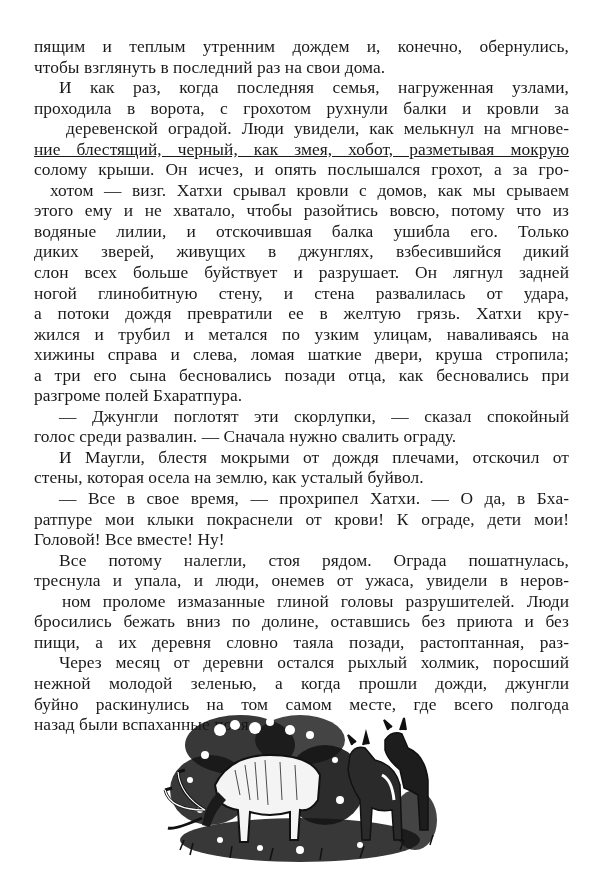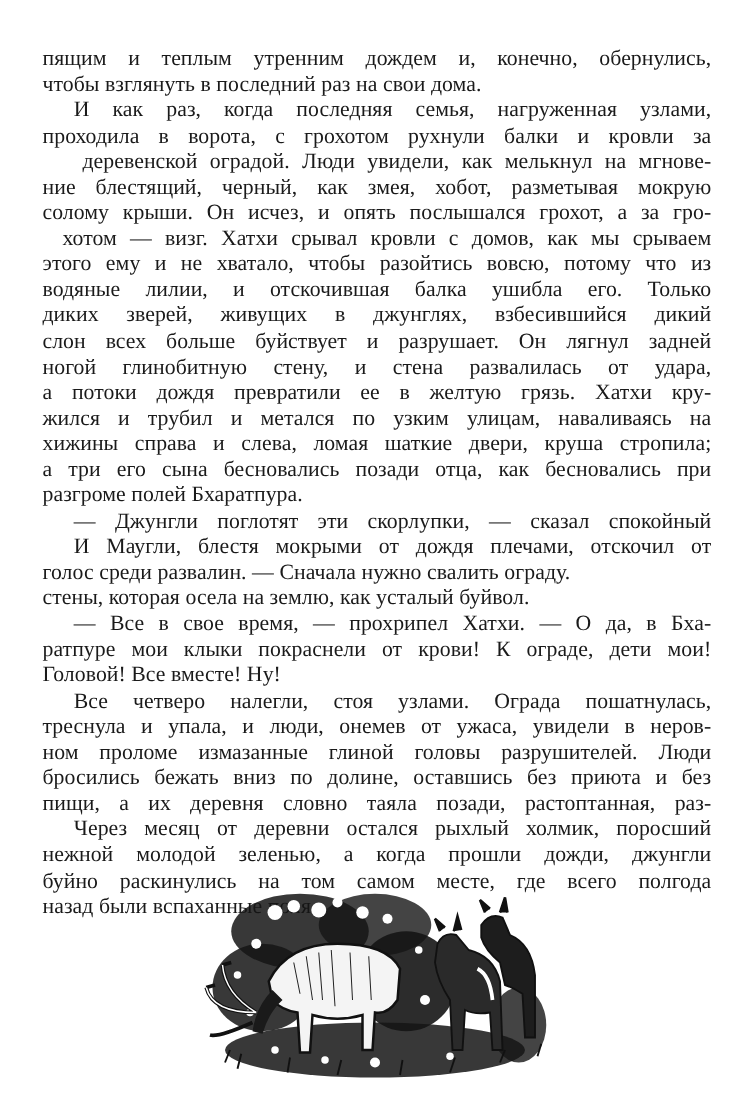--- a/index.html
+++ b/index.html
@@ -53,43 +53,43 @@
 </style>
 </head>
 <body>
 
 <div class="page" id="page">
 <span class="line" style="white-space: nowrap;">пящим и теплым утренним дождем и, конечно, обернулись,</span>
     <span class="line last" style="white-space: nowrap;">чтобы взглянуть в последний раз на свои дома.</span>
     <span class="line indent" style="white-space: nowrap;">И как раз, когда последняя семья, нагруженная узлами,</span>
     <span class="line" style="white-space: nowrap;">проходила в ворота, с грохотом рухнули балки и кровли за</span>
     <span class="line" style="white-space: nowrap; margin-left: 32px;">деревенской оградой. Люди увидели, как мелькнул на мгнове-</span>
-    <span class="line" style="white-space: nowrap;">ние блестящий, черный, как змея, хобот, разметывая мокрую</span>
+    <span class="line" style="white-space: nowrap; text-decoration: underline;">ние блестящий, черный, как змея, хобот, разметывая мокрую</span>
     <span class="line" style="white-space: nowrap;">солому крыши. Он исчез, и опять послышался грохот, а за гро-</span>
     <span class="line" style="white-space: nowrap; margin-left: 16px;">хотом — визг. Хатхи срывал кровли с домов, как мы срываем</span>
     <span class="line" style="white-space: nowrap;">этого ему и не хватало, чтобы разойтись вовсю, потому что из</span>
     <span class="line" style="white-space: nowrap;">водяные лилии, и отскочившая балка ушибла его. Только</span>
     <span class="line" style="white-space: nowrap;">диких зверей, живущих в джунглях, взбесившийся дикий</span>
     <span class="line" style="white-space: nowrap;">слон всех больше буйствует и разрушает. Он лягнул задней</span>
     <span class="line" style="white-space: nowrap;">ногой глинобитную стену, и стена развалилась от удара,</span>
     <span class="line" style="white-space: nowrap;">а потоки дождя превратили ее в желтую грязь. Хатхи кру-</span>
     <span class="line" style="white-space: nowrap;">жился и трубил и метался по узким улицам, наваливаясь на</span>
     <span class="line" style="white-space: nowrap;">хижины справа и слева, ломая шаткие двери, круша стропила;</span>
     <span class="line" style="white-space: nowrap;">а три его сына бесновались позади отца, как бесновались при</span>
     <span class="line last" style="white-space: nowrap;">разгроме полей Бхаратпура.</span>
     <span class="line indent" style="white-space: nowrap;">— Джунгли поглотят эти скорлупки, — сказал спокойный</span>
+    <span class="line last" style="white-space: nowrap;">голос среди развалин. — Сначала нужно свалить ограду.</span>
     <span class="line indent" style="white-space: nowrap;">И Маугли, блестя мокрыми от дождя плечами, отскочил от</span>
-    <span class="line last" style="white-space: nowrap;">голос среди развалин. — Сначала нужно свалить ограду.</span>
     <span class="line last" style="white-space: nowrap;">стены, которая осела на землю, как усталый буйвол.</span>
     <span class="line indent" style="white-space: nowrap;">— Все в свое время, — прохрипел Хатхи. — О да, в Бха-</span>
     <span class="line" style="white-space: nowrap;">ратпуре мои клыки покраснели от крови! К ограде, дети мои!</span>
     <span class="line last" style="white-space: nowrap;">Головой! Все вместе! Ну!</span>
-    <span class="line indent" style="white-space: nowrap;">Все четверо налегли, стоя узлами. Ограда пошатнулась,</span>
+    <span class="line indent" style="white-space: nowrap;">Все потому налегли, стоя рядом. Ограда пошатнулась,</span>
     <span class="line" style="white-space: nowrap;">треснула и упала, и люди, онемев от ужаса, увидели в неров-</span>
-    <span class="line" style="white-space: nowrap;">ном проломе измазанные глиной головы разрушителей. Люди</span>
+    <span class="line" style="white-space: nowrap; margin-left: 28px;">ном проломе измазанные глиной головы разрушителей. Люди</span>
     <span class="line" style="white-space: nowrap;">бросились бежать вниз по долине, оставшись без приюта и без</span>
     <span class="line" style="white-space: nowrap;">пищи, а их деревня словно таяла позади, растоптанная, раз-</span>
     <span class="line indent" style="white-space: nowrap;">Через месяц от деревни остался рыхлый холмик, поросший</span>
     <span class="line" style="white-space: nowrap;">нежной молодой зеленью, а когда прошли дожди, джунгли</span>
     <span class="line" style="white-space: nowrap;">буйно раскинулись на том самом месте, где всего полгода</span>
     <span class="line last" style="white-space: nowrap;">назад были вспаханные поля.</span>
   </div>
 
 <div class="illustration">
   <svg viewBox="0 0 285 170" xmlns="http://www.w3.org/2000/svg">

